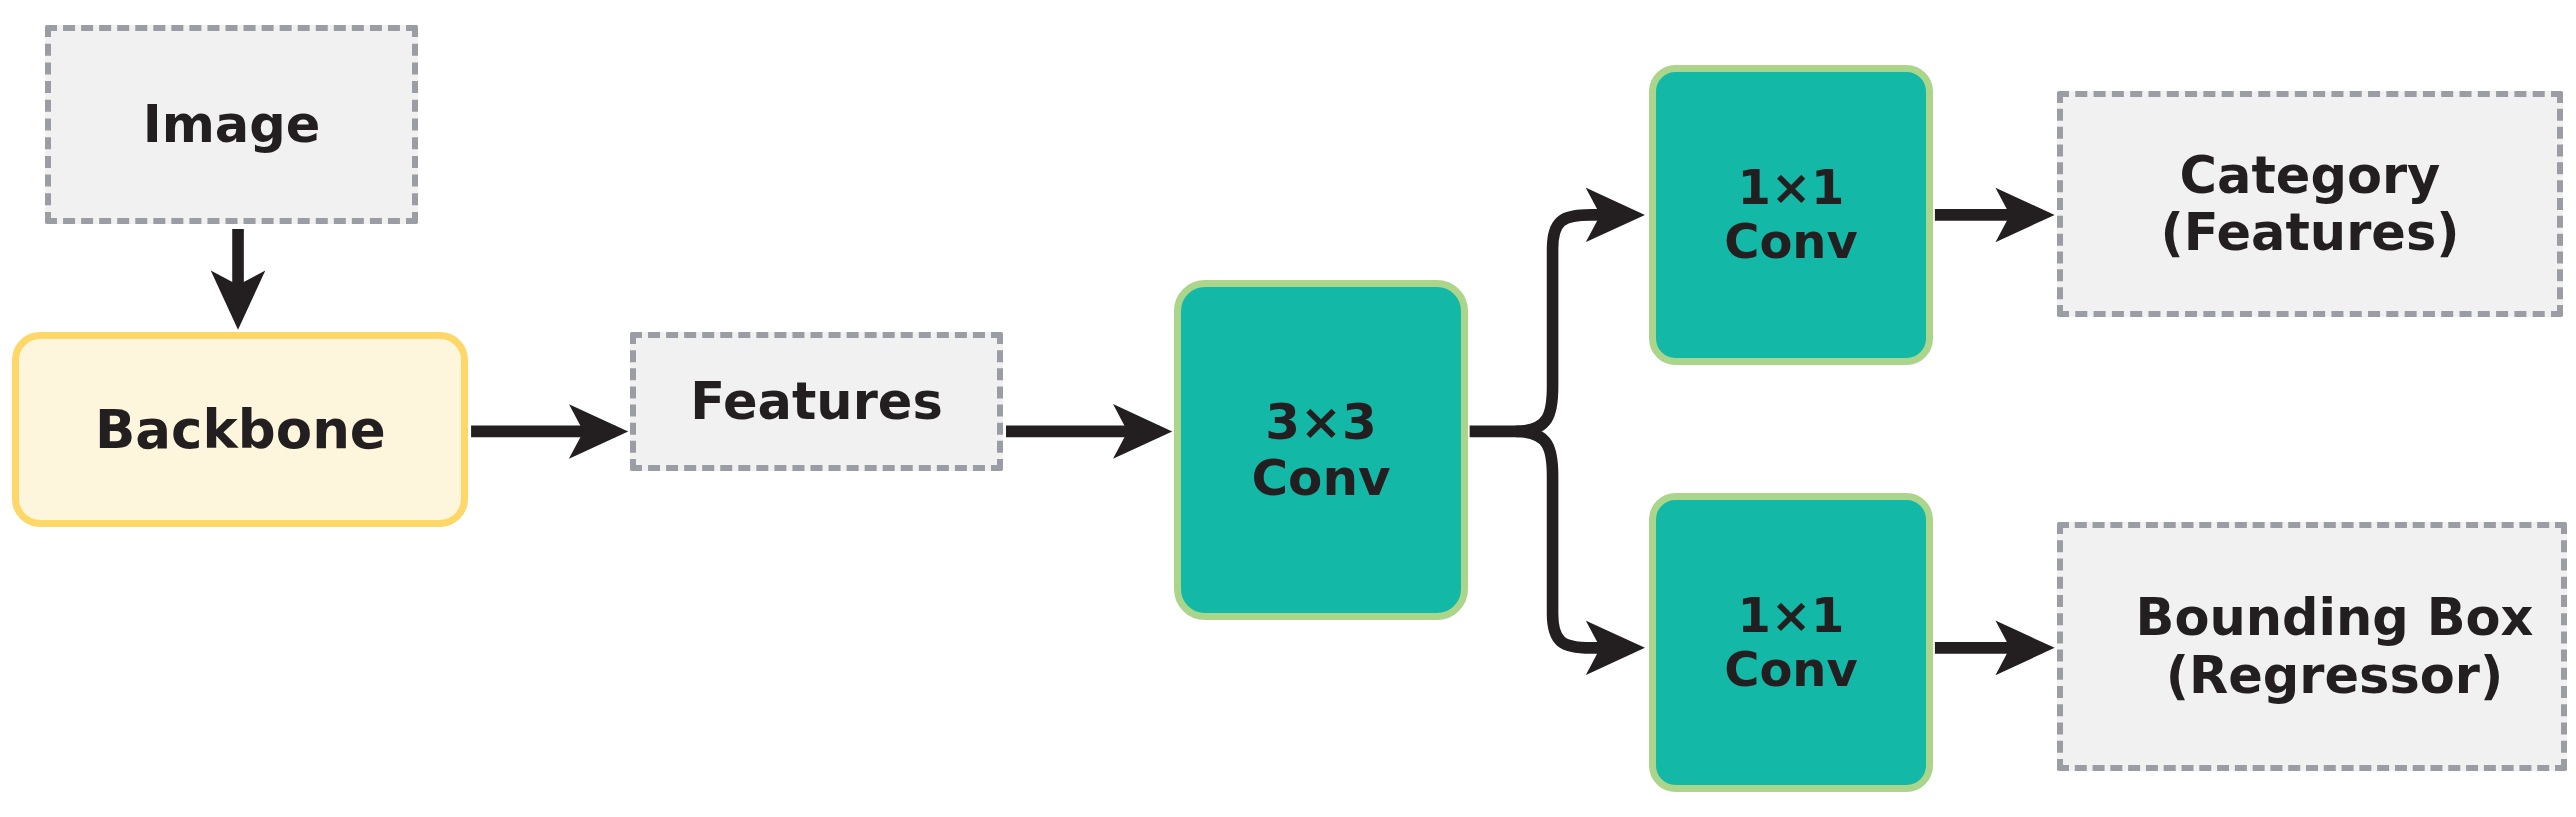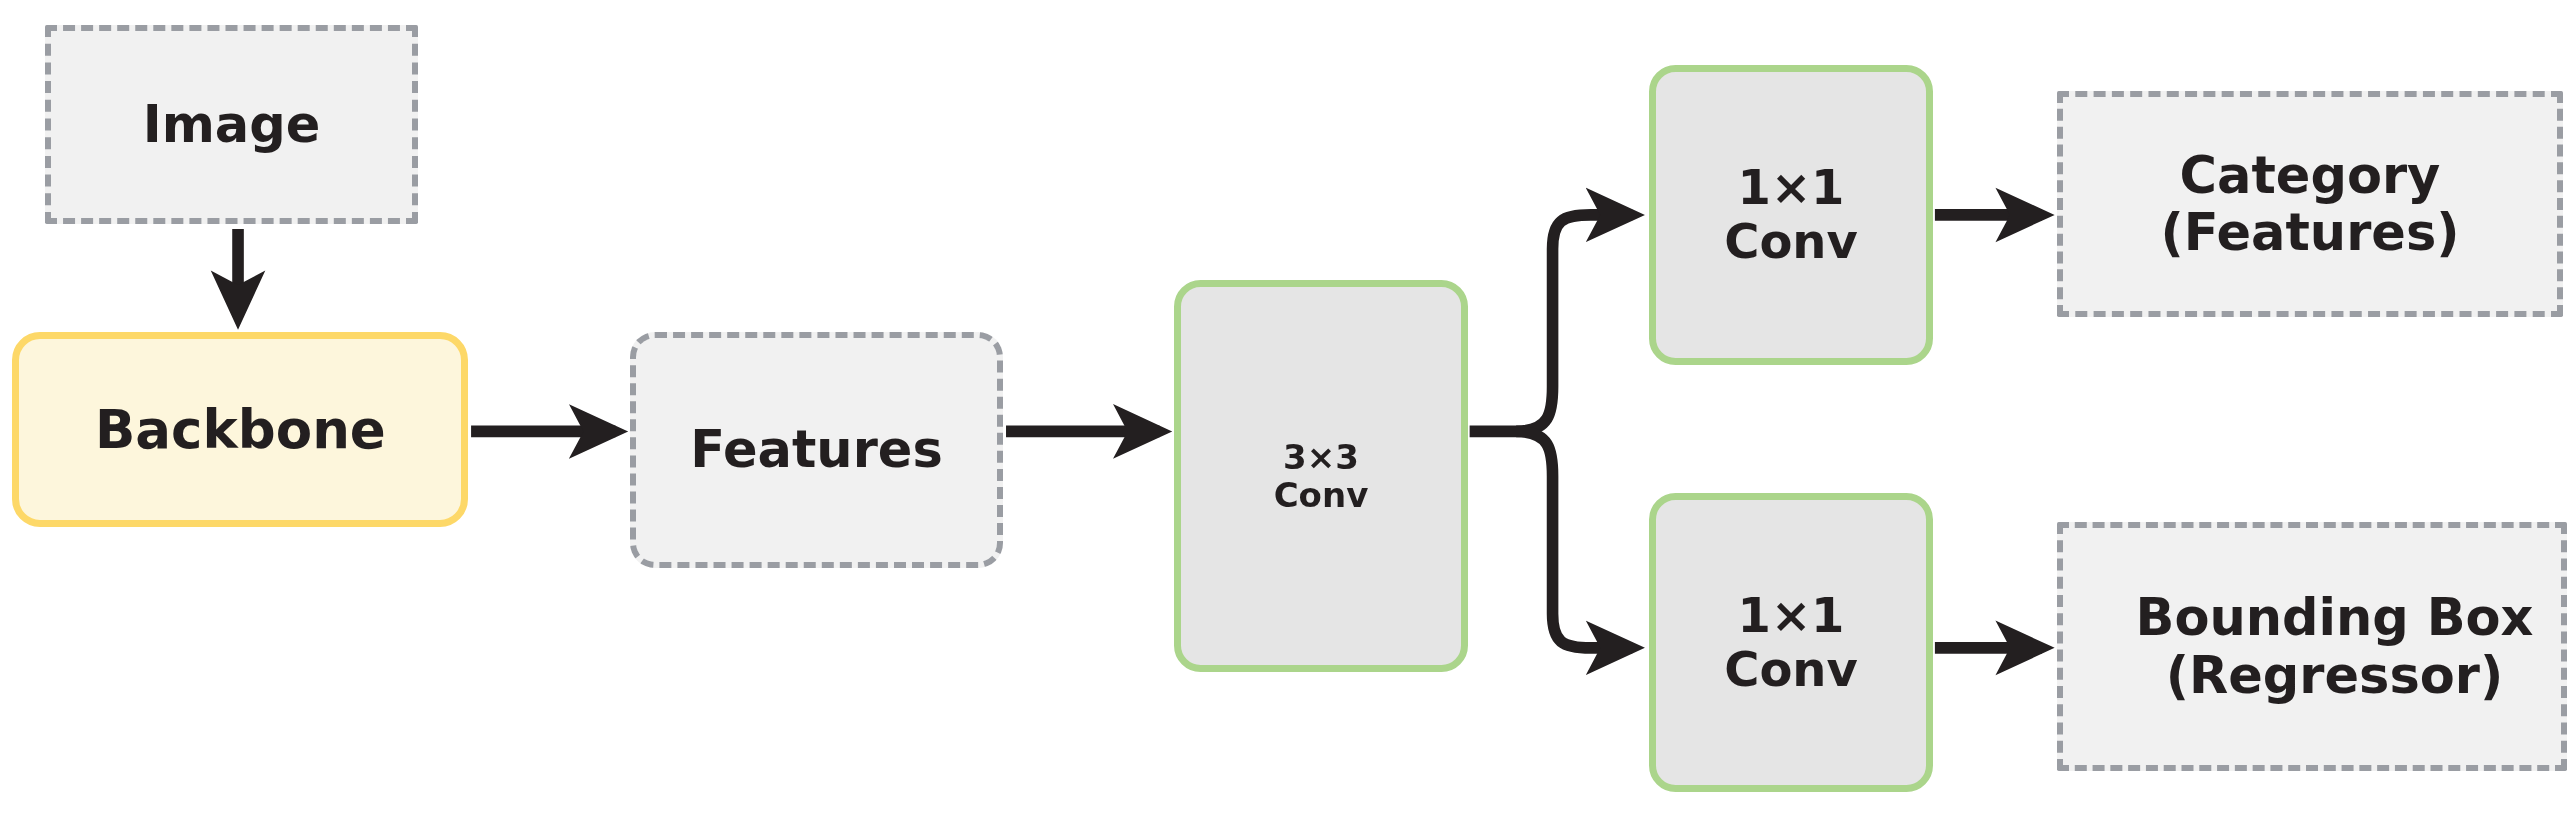--- a/index.html
+++ b/index.html
@@ -39,40 +39,40 @@
     border-radius: 1.7px;
   }
   
   .box-yellow {
     background: #fdf6dc;
     border: 7.5px solid #fdd868;
     border-radius: 28px;
   }
   
   .box-green {
-    background: #e5e5e5;
+    background: #14b8a6;
     border: 7.5px solid #abd58b;
     border-radius: 26.5px;
   }
 
   #edges {
     position: absolute;
     left: 0;
     top: 0;
     width: 2576px;
     height: 818px;
     z-index: 1;
     pointer-events: none;
   }
 
   
   #node-image        { left: 45px;   top: 25px;  width: 373px; height: 199px; font-size: 51px; }
   #node-backbone     { left: 12.4px;   top: 332px; width: 456px; height: 195px; font-size: 53px; }
-  #node-features     { left: 630px;  top: 332px; width: 373px; height: 236px; font-size: 51px; border-radius: 25px; }
-  #node-conv33       { left: 1174px; top: 280px; width: 294px; height: 392px; font-size: 34px; }
+  #node-features     { left: 630px;  top: 332px; width: 373px; height: 139px; font-size: 51px; }
+  #node-conv33       { left: 1174px; top: 280px; width: 294px; height: 340px; font-size: 50px; border-radius: 31px; }
   #node-conv11-cls   { left: 1649px; top: 65px;  width: 284px; height: 300px; font-size: 48px; }
   #node-conv11-reg   { left: 1649px; top: 493px; width: 284px; height: 299px; font-size: 48px; }
   #node-category     { left: 2057px; top: 91px; width: 506px; height: 226px; font-size: 51px; }
   #node-bbox         { left: 2057px; top: 522px; width: 510px; height: 249px; font-size: 51px; padding-left: 45px; }
 </style>
 </head>
 <body>
 
 <div id="canvas">
 

